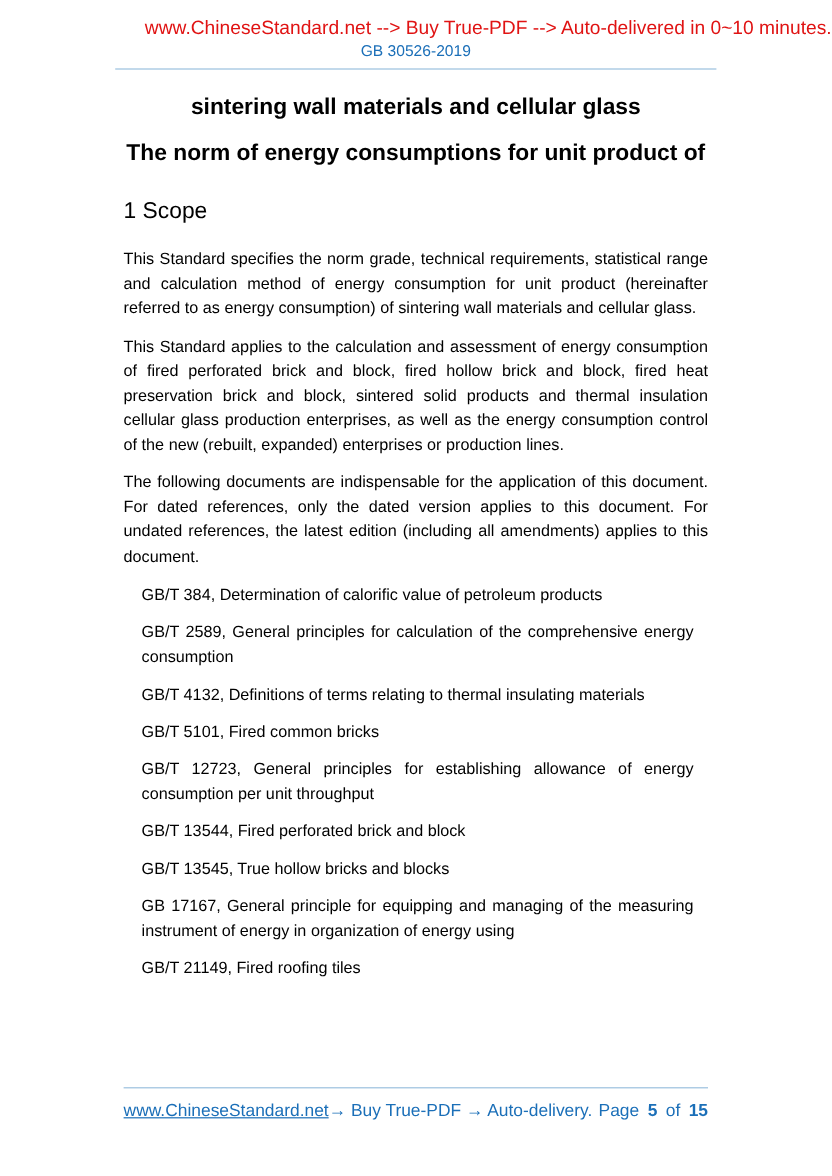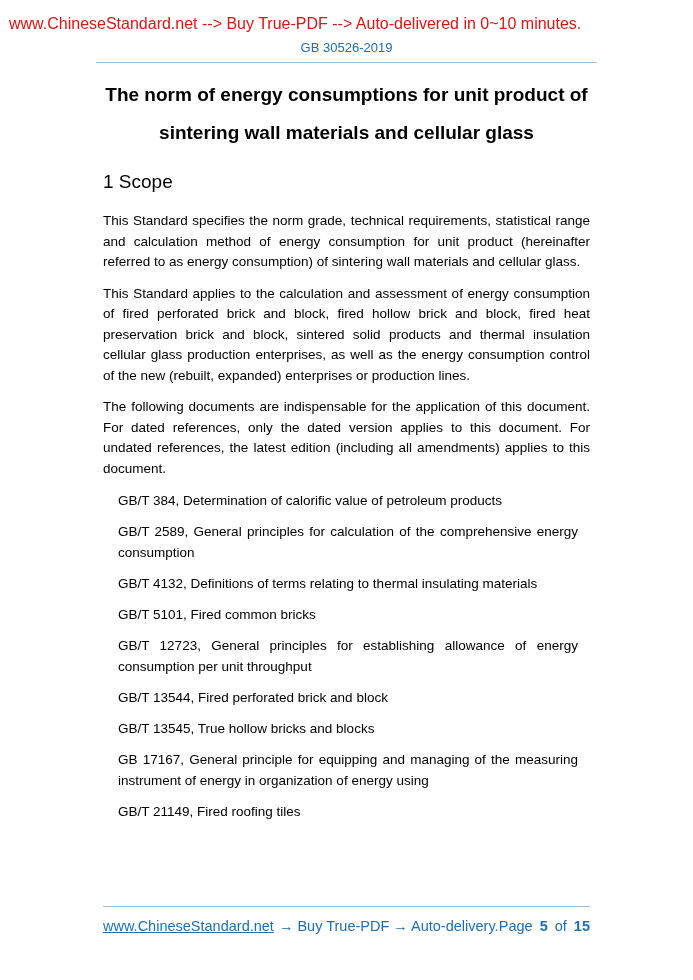--- a/index.html
+++ b/index.html
@@ -9,33 +9,33 @@
     width: 693px;
     height: 980px;
     margin: 0 auto;
     background: #ffffff;
     font-family: "Liberation Sans", sans-serif;
     color: #000000;
     overflow: hidden;
   }
   .banner {
     padding-top: 15px;
-    text-align: left;
+    text-align: right;
     color: #e01313;
     font-size: 16px;
     line-height: 17px;
     white-space: nowrap;
     padding-left: 9px;
   }
   .std-code {
     text-align: center;
     color: #1b6fb8;
     font-size: 13px;
     line-height: 15px;
-    margin-top: 8px;
+    margin-top: 3px;
   }
   .header-rule {
     width: 501px;
     margin: 7px auto 0 auto;
     border: 0;
     border-top: 1px solid #9bc0de;
     height: 0;
   }
   .content { padding: 0 103px; }
   .doc-title {
@@ -82,40 +82,40 @@
     top: 916px;
     display: flex;
     justify-content: space-between;
     align-items: baseline;
     color: #1b6fb8;
     font-size: 14.5px;
     line-height: 20px;
     white-space: nowrap;
   }
   .footer-link { text-decoration: underline; color: #1b6fb8; cursor: pointer; }
-  .footer-tail { margin-left: 5px; }
+  .footer-tail { }
   .page-num .pn { margin-left: 7px; }
   .page-num .bold { font-weight: bold; }
 </style>
 </head>
 <body>
 
 <div class="page">
 
   <div class="banner">www.ChineseStandard.net --&gt; Buy True-PDF --&gt; Auto-delivered in 0~10 minutes.</div>
 
   <div class="std-code">GB 30526-2019</div>
 
   <hr class="header-rule">
 
   <div class="content">
 
     <div class="doc-title">
+      <div class="t-line">sintering wall materials and cellular glass</div>
       <div class="t-line">The norm of energy consumptions for unit product of</div>
-      <div class="t-line">sintering wall materials and cellular glass</div>
     </div>
 
     <div class="sec-heading">1 Scope</div>
 
     <p class="body-para">This Standard specifies the norm grade, technical requirements, statistical range and calculation method of energy consumption for unit product (hereinafter referred to as energy consumption) of sintering wall materials and cellular glass.</p>
 
     <p class="body-para">This Standard applies to the calculation and assessment of energy consumption of fired perforated brick and block, fired hollow brick and block, fired heat preservation brick and block, sintered solid products and thermal insulation cellular glass production enterprises, as well as the energy consumption control of the new (rebuilt, expanded) enterprises or production lines.</p>
 
 
     <p class="body-para">The following documents are indispensable for the application of this document. For dated references, only the dated version applies to this document. For undated references, the latest edition (including all amendments) applies to this document.</p>

